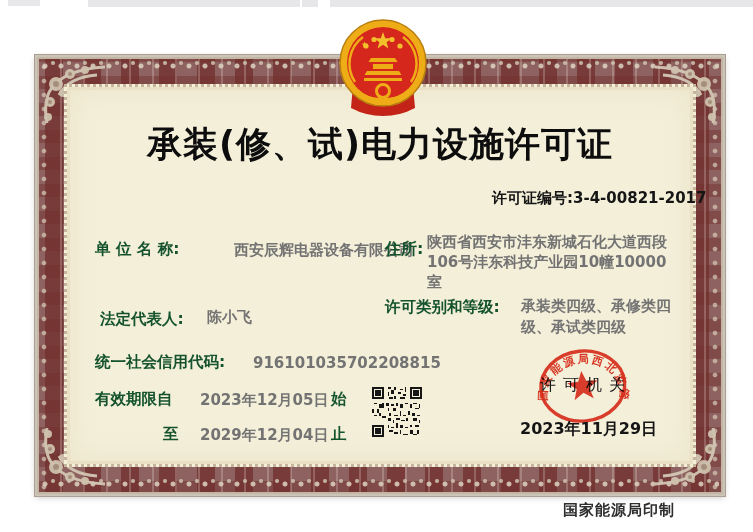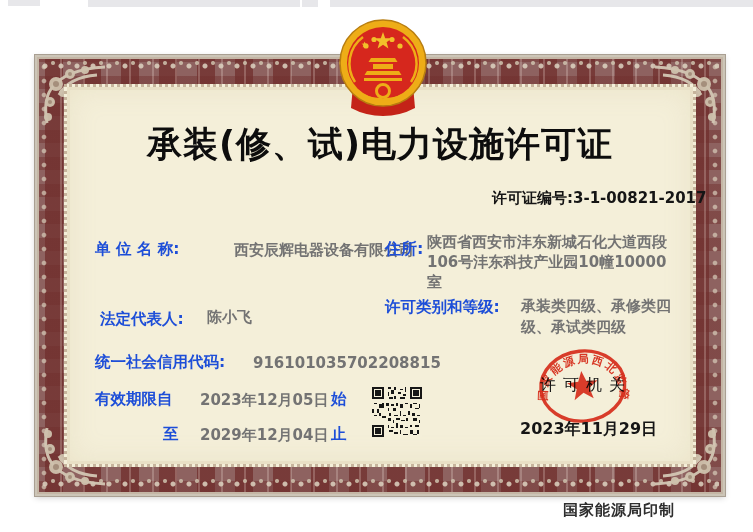--- a/index.html
+++ b/index.html
@@ -50,21 +50,21 @@
     background:#f4efd9;
     border:3px dotted #c6b49c;
     box-shadow:inset 0 0 0 3px #e9e0c6, inset 0 0 30px rgba(190,170,120,0.18);
   }
   
   .title{
     position:absolute;left:35px;top:121px;width:690px;text-align:center;
     font-size:35px;font-weight:700;letter-spacing:1px;color:#0d0d0d;
   }
   .licno{position:absolute;left:492px;top:189px;font-size:15px;font-weight:700;white-space:nowrap;}
-  .lbl{position:absolute;font-size:15.5px;font-weight:700;color:#1d4ed8;white-space:nowrap;}
+  .lbl{position:absolute;font-size:15.5px;font-weight:700;color:#14532d;white-space:nowrap;}
   .val{position:absolute;font-size:15px;font-weight:600;color:#737373;white-space:nowrap;}
   .val.wrap{white-space:normal;line-height:20px;}
   .footer{position:absolute;left:563px;top:501px;font-size:15px;font-weight:700;color:#2e2e2e;letter-spacing:1px;}
   .authority{position:absolute;left:540px;top:375px;font-size:16px;font-weight:400;letter-spacing:7px;white-space:nowrap;}
   .issue-date{position:absolute;left:520px;top:419px;font-size:16px;font-weight:600;white-space:nowrap;}
   .seal{position:absolute;left:529px;top:344px;mix-blend-mode:multiply;}
   .qr{position:absolute;left:372px;top:387px;}
   .emblem{position:absolute;left:338px;top:16px;z-index:5;}
 </style>
 </head>
@@ -181,21 +181,21 @@
     <path d="M29,55 L61,55 L63.5,59 L26.5,59 Z"></path>
     <rect x="26" y="62" width="38" height="3"></rect>
   </g>
   <circle cx="45" cy="75" r="6.5" fill="none" stroke="#eead17" stroke-width="3"></circle>
   <path d="M20,76 Q32,85 44,83" fill="none" stroke="#eead17" stroke-width="3"></path>
   <path d="M70,76 Q58,85 46,83" fill="none" stroke="#eead17" stroke-width="3"></path>
 </svg>
 
 <div class="title">承装(修、试)电力设施许可证</div>
 <div class="licno">
-  <span>许可证编号:</span><span>3-1-00821-2017</span>
+  <span>许可证编号:</span><span>3-4-00821-2017</span>
 </div>
 
 <span class="lbl" style="left:95px;top:239px;">单 位 名 称:</span>
 <span class="val" style="left:234px;top:241px;">西安辰辉电器设备有限公司</span>
 
 <span class="lbl" style="left:385px;top:239px;font-size:16px;">住所:</span>
 <span class="val wrap" style="left:427px;top:232px;width:253px;">陕西省西安市沣东新城石化大道西段106号沣东科技产业园10幢10000室</span>
 
 <span class="lbl" style="left:100px;top:297px;margin-top:12px;">法定代表人:</span>
 <span class="val" style="left:207px;top:308px;">陈小飞</span>

